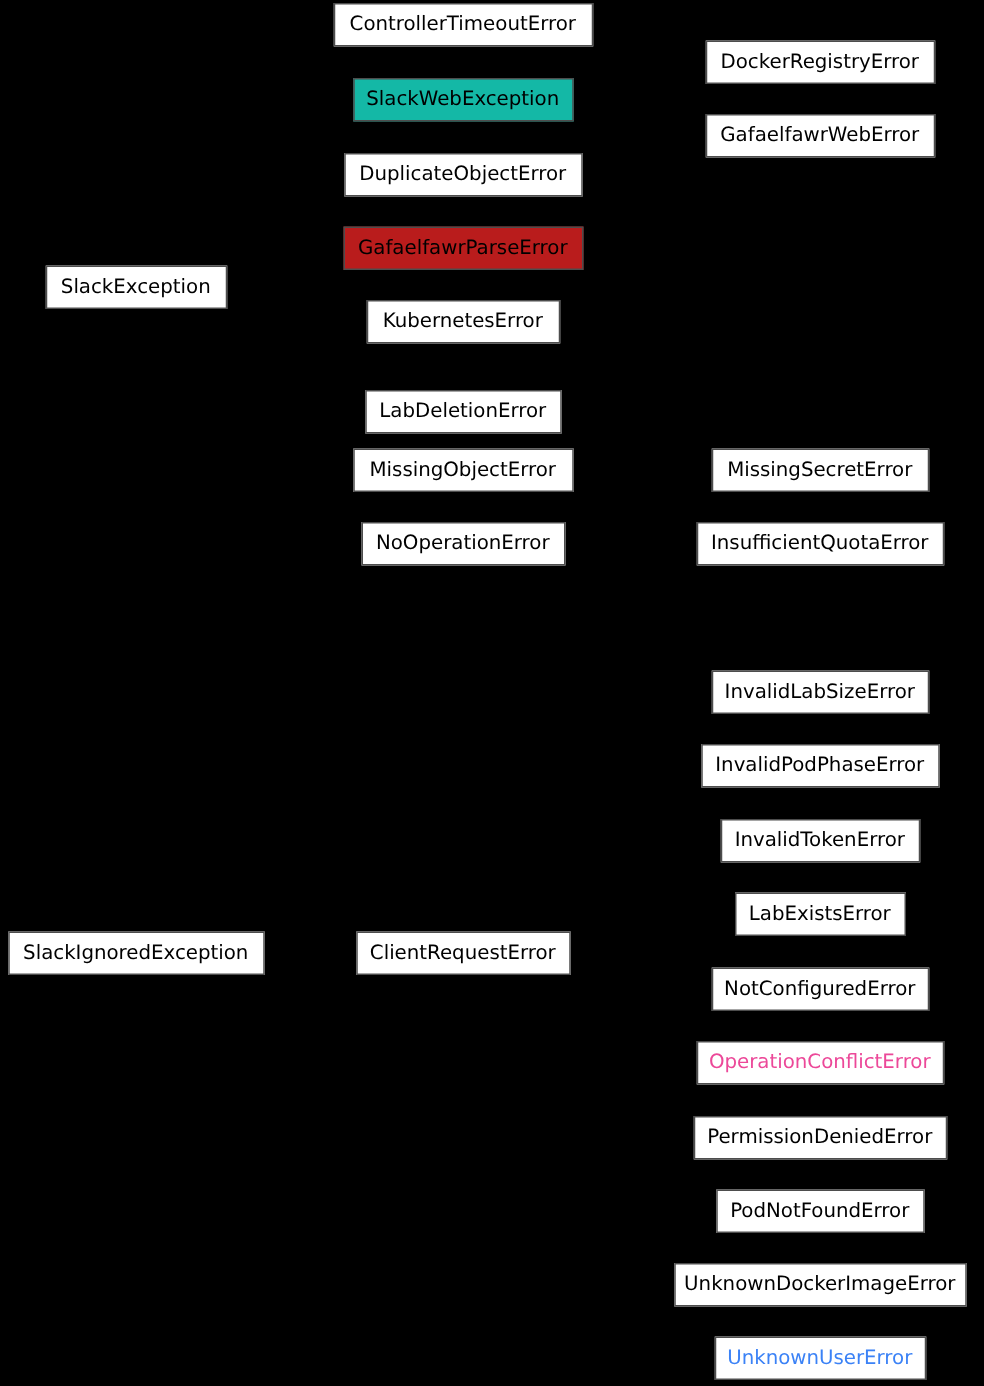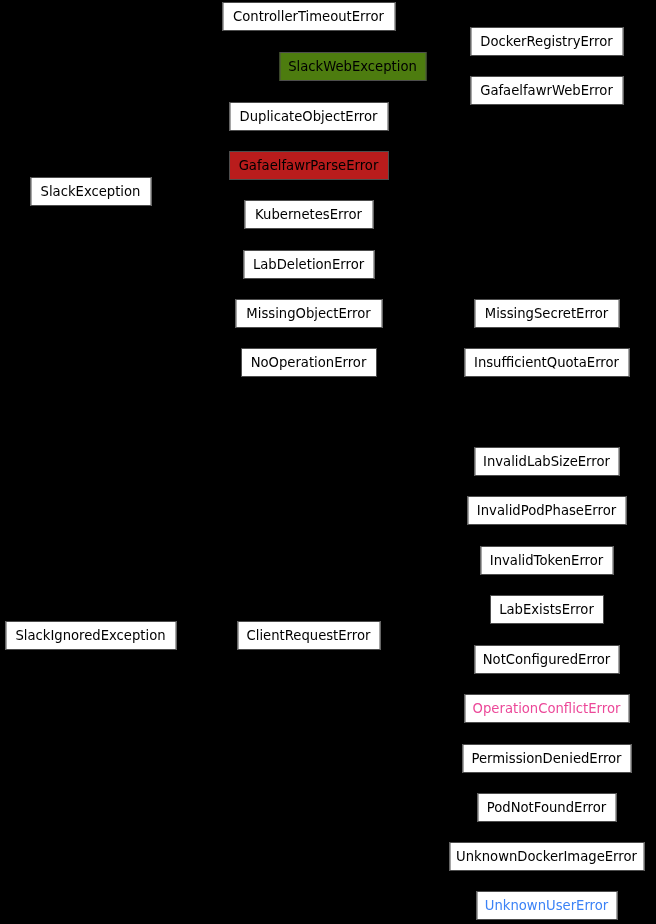--- a/index.html
+++ b/index.html
@@ -109,27 +109,27 @@
       <div class="edge" style="left: 428.5px; top: 807.5px; width: 48.5px; height: 1px; background: rgb(0, 0, 0);"></div>
       <div class="edge" style="left: 380px; top: 635.5px; width: 34.5px; height: 1px; background: rgb(0, 0, 0);"></div>
       <div class="edge" style="left: 414.5px; top: 635.5px; width: 1px; height: 221px; background: rgb(0, 0, 0);"></div>
       <div class="edge" style="left: 414.5px; top: 856.5px; width: 34.5px; height: 1px; background: rgb(0, 0, 0);"></div>
       <div class="edge" style="left: 380px; top: 635.5px; width: 48px; height: 1px; background: rgb(0, 0, 0);"></div>
       <div class="edge" style="left: 428px; top: 635.5px; width: 1px; height: 270px; background: rgb(0, 0, 0);"></div>
       <div class="edge" style="left: 428px; top: 905.5px; width: 48px; height: 1px; background: rgb(0, 0, 0);"></div>
     </div>
     <div class="node" style="left: 308.5px; top: 2px; width: 173px; background: rgb(255, 255, 255); border-color: rgb(77, 77, 77); color: rgb(0, 0, 0);">ControllerTimeoutError</div>
     <div class="node" style="left: 546.5px; top: 27px; width: 153px; background: rgb(255, 255, 255); border-color: rgb(77, 77, 77); color: rgb(0, 0, 0);">DockerRegistryError</div>
-    <div class="node" style="left: 308.5px; top: 52px; width: 147px; background: #4d7c0f; border-color: rgb(77, 77, 77); color: rgb(0, 0, 0); margin-left: 44px;">SlackWebException</div>
+    <div class="node" style="left: 308.5px; top: 52px; width: 147px; background: #14b8a6; border-color: rgb(77, 77, 77); color: rgb(0, 0, 0);">SlackWebException</div>
     <div class="node" style="left: 546.5px; top: 76px; width: 153px; background: rgb(255, 255, 255); border-color: rgb(77, 77, 77); color: rgb(0, 0, 0);">GafaelfawrWebError</div>
     <div class="node" style="left: 308.5px; top: 102px; width: 159px; background: rgb(255, 255, 255); border-color: rgb(77, 77, 77); color: rgb(0, 0, 0);">DuplicateObjectError</div>
     <div class="node" style="left: 308.5px; top: 151px; width: 160px; background: #b91c1c; border-color: rgb(77, 77, 77); color: rgb(0, 0, 0);">GafaelfawrParseError</div>
     <div class="node" style="left: 90.5px; top: 177px; width: 121px; background: rgb(255, 255, 255); border-color: rgb(77, 77, 77); color: rgb(0, 0, 0);">SlackException</div>
     <div class="node" style="left: 308.5px; top: 200px; width: 129px; background: rgb(255, 255, 255); border-color: rgb(77, 77, 77); color: rgb(0, 0, 0);">KubernetesError</div>
-    <div class="node" style="left: 308.5px; top: 250px; width: 131px; background: rgb(255, 255, 255); border-color: rgb(77, 77, 77); color: rgb(0, 0, 0);">LabDeletionError</div>
+    <div class="node" style="left: 308.5px; top: 260px; width: 131px; background: rgb(255, 255, 255); border-color: rgb(77, 77, 77); color: rgb(0, 0, 0);">LabDeletionError</div>
     <div class="node" style="left: 308.5px; top: 299px; width: 147px; background: rgb(255, 255, 255); border-color: rgb(77, 77, 77); color: rgb(0, 0, 0);">MissingObjectError</div>
     <div class="node" style="left: 546.5px; top: 299px; width: 145px; background: rgb(255, 255, 255); border-color: rgb(77, 77, 77); color: rgb(0, 0, 0); text-align: right;">MissingSecretError</div>
     <div class="node" style="left: 308.5px; top: 348px; width: 136px; background: rgb(255, 255, 255); border-color: rgb(77, 77, 77); color: rgb(0, 0, 0);">NoOperationError</div>
     <div class="node" style="left: 546.5px; top: 348px; width: 165px; background: rgb(255, 255, 255); border-color: rgb(77, 77, 77); color: rgb(0, 0, 0);">InsufficientQuotaError</div>
     <div class="node" style="left: 546.5px; top: 447px; width: 145px; background: rgb(255, 255, 255); border-color: rgb(77, 77, 77); color: rgb(0, 0, 0);">InvalidLabSizeError</div>
     <div class="node" style="left: 546.5px; top: 496px; width: 159px; background: rgb(255, 255, 255); border-color: rgb(77, 77, 77); color: rgb(0, 0, 0);">InvalidPodPhaseError</div>
     <div class="node" style="left: 546.5px; top: 546px; width: 133px; background: rgb(255, 255, 255); border-color: rgb(77, 77, 77); color: rgb(0, 0, 0);">InvalidTokenError</div>
     <div class="node" style="left: 546.5px; top: 595px; width: 114px; background: rgb(255, 255, 255); border-color: rgb(77, 77, 77); color: rgb(0, 0, 0);">LabExistsError</div>
     <div class="node" style="left: 90.5px; top: 621px; width: 171px; background: rgb(255, 255, 255); border-color: rgb(77, 77, 77); color: rgb(0, 0, 0);">SlackIgnoredException</div>
     <div class="node" style="left: 308.5px; top: 621px; width: 143px; background: rgb(255, 255, 255); border-color: rgb(77, 77, 77); color: rgb(0, 0, 0);">ClientRequestError</div>

